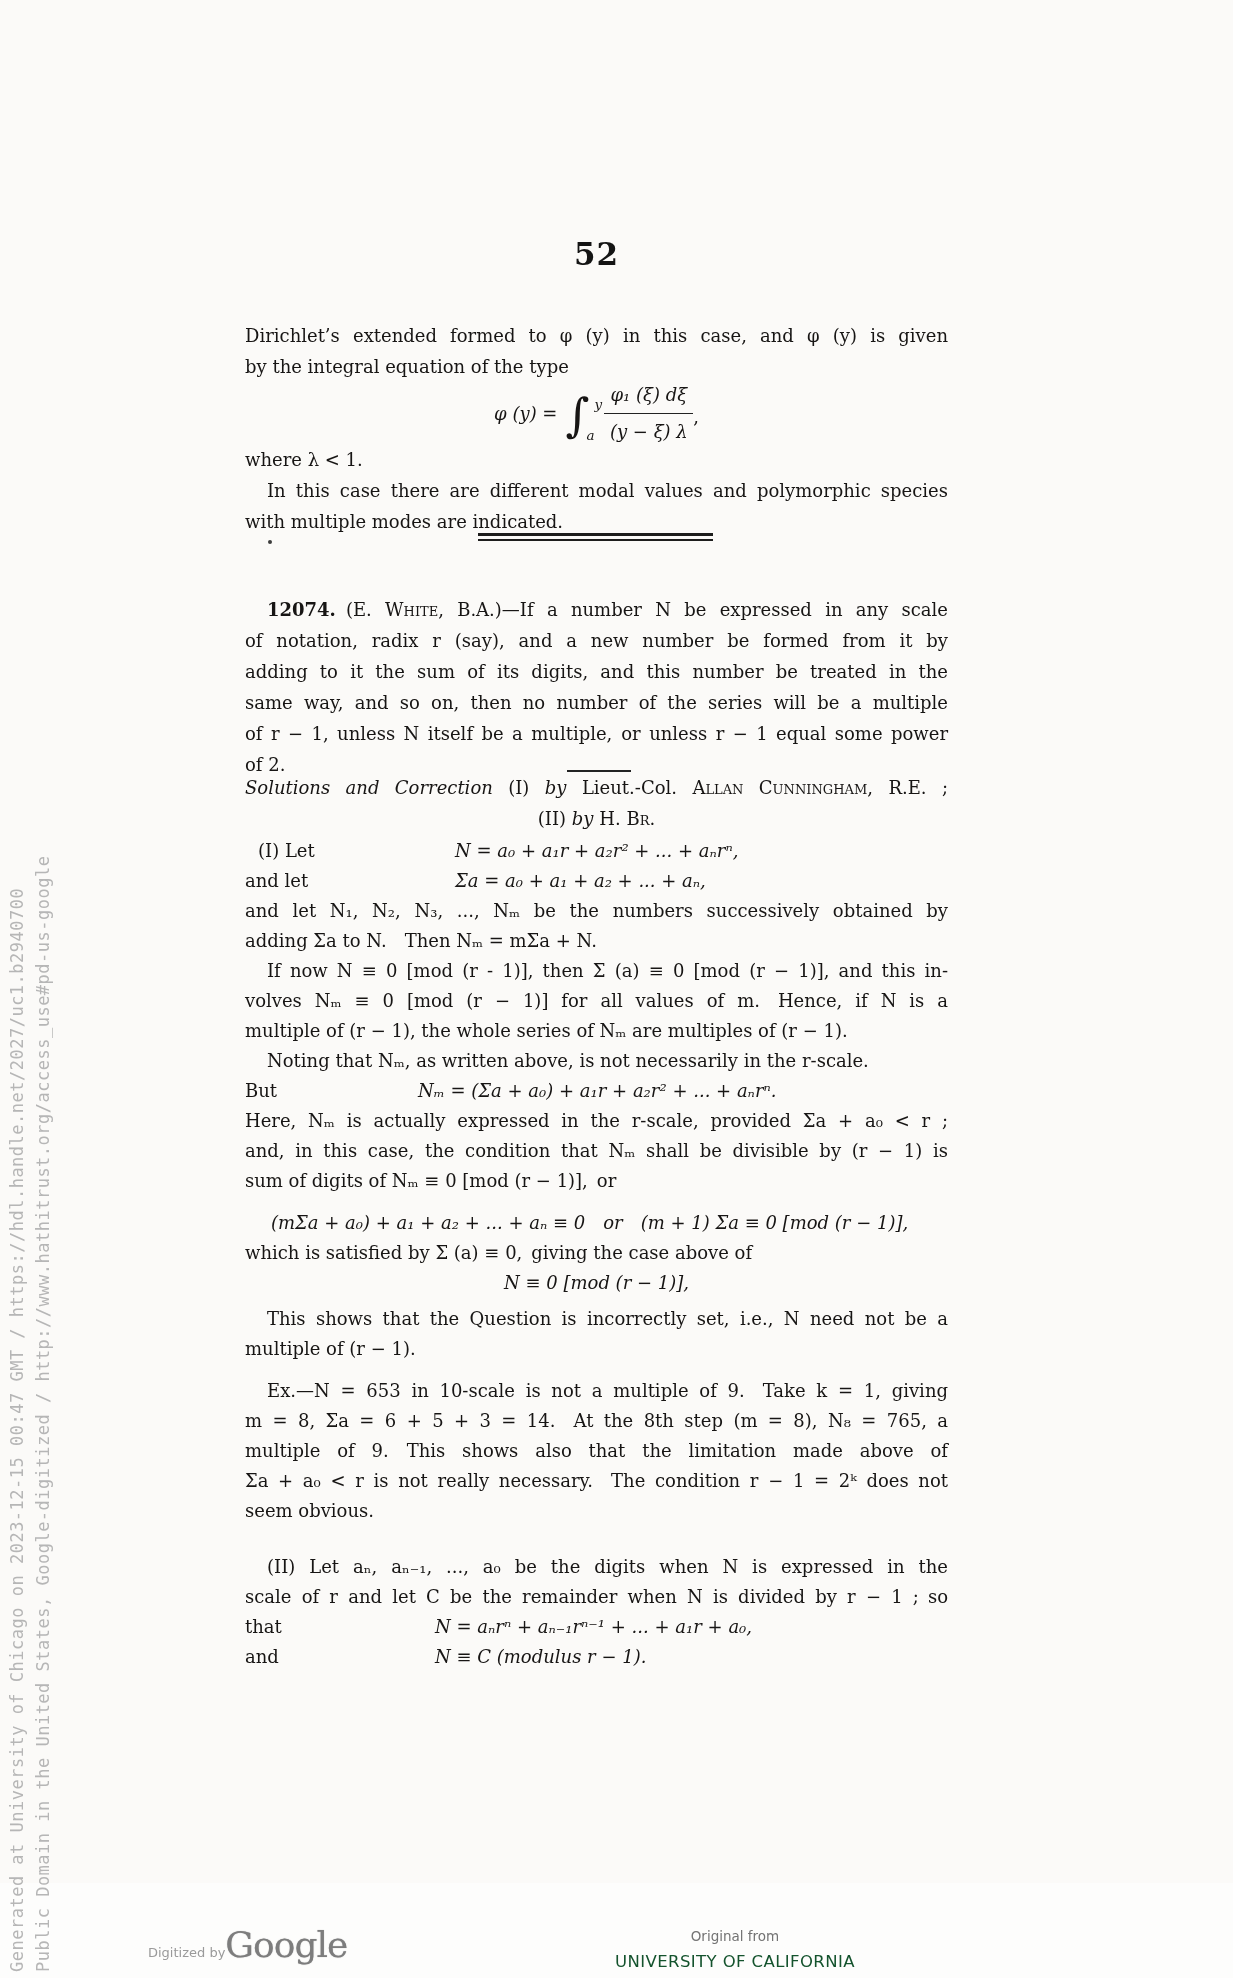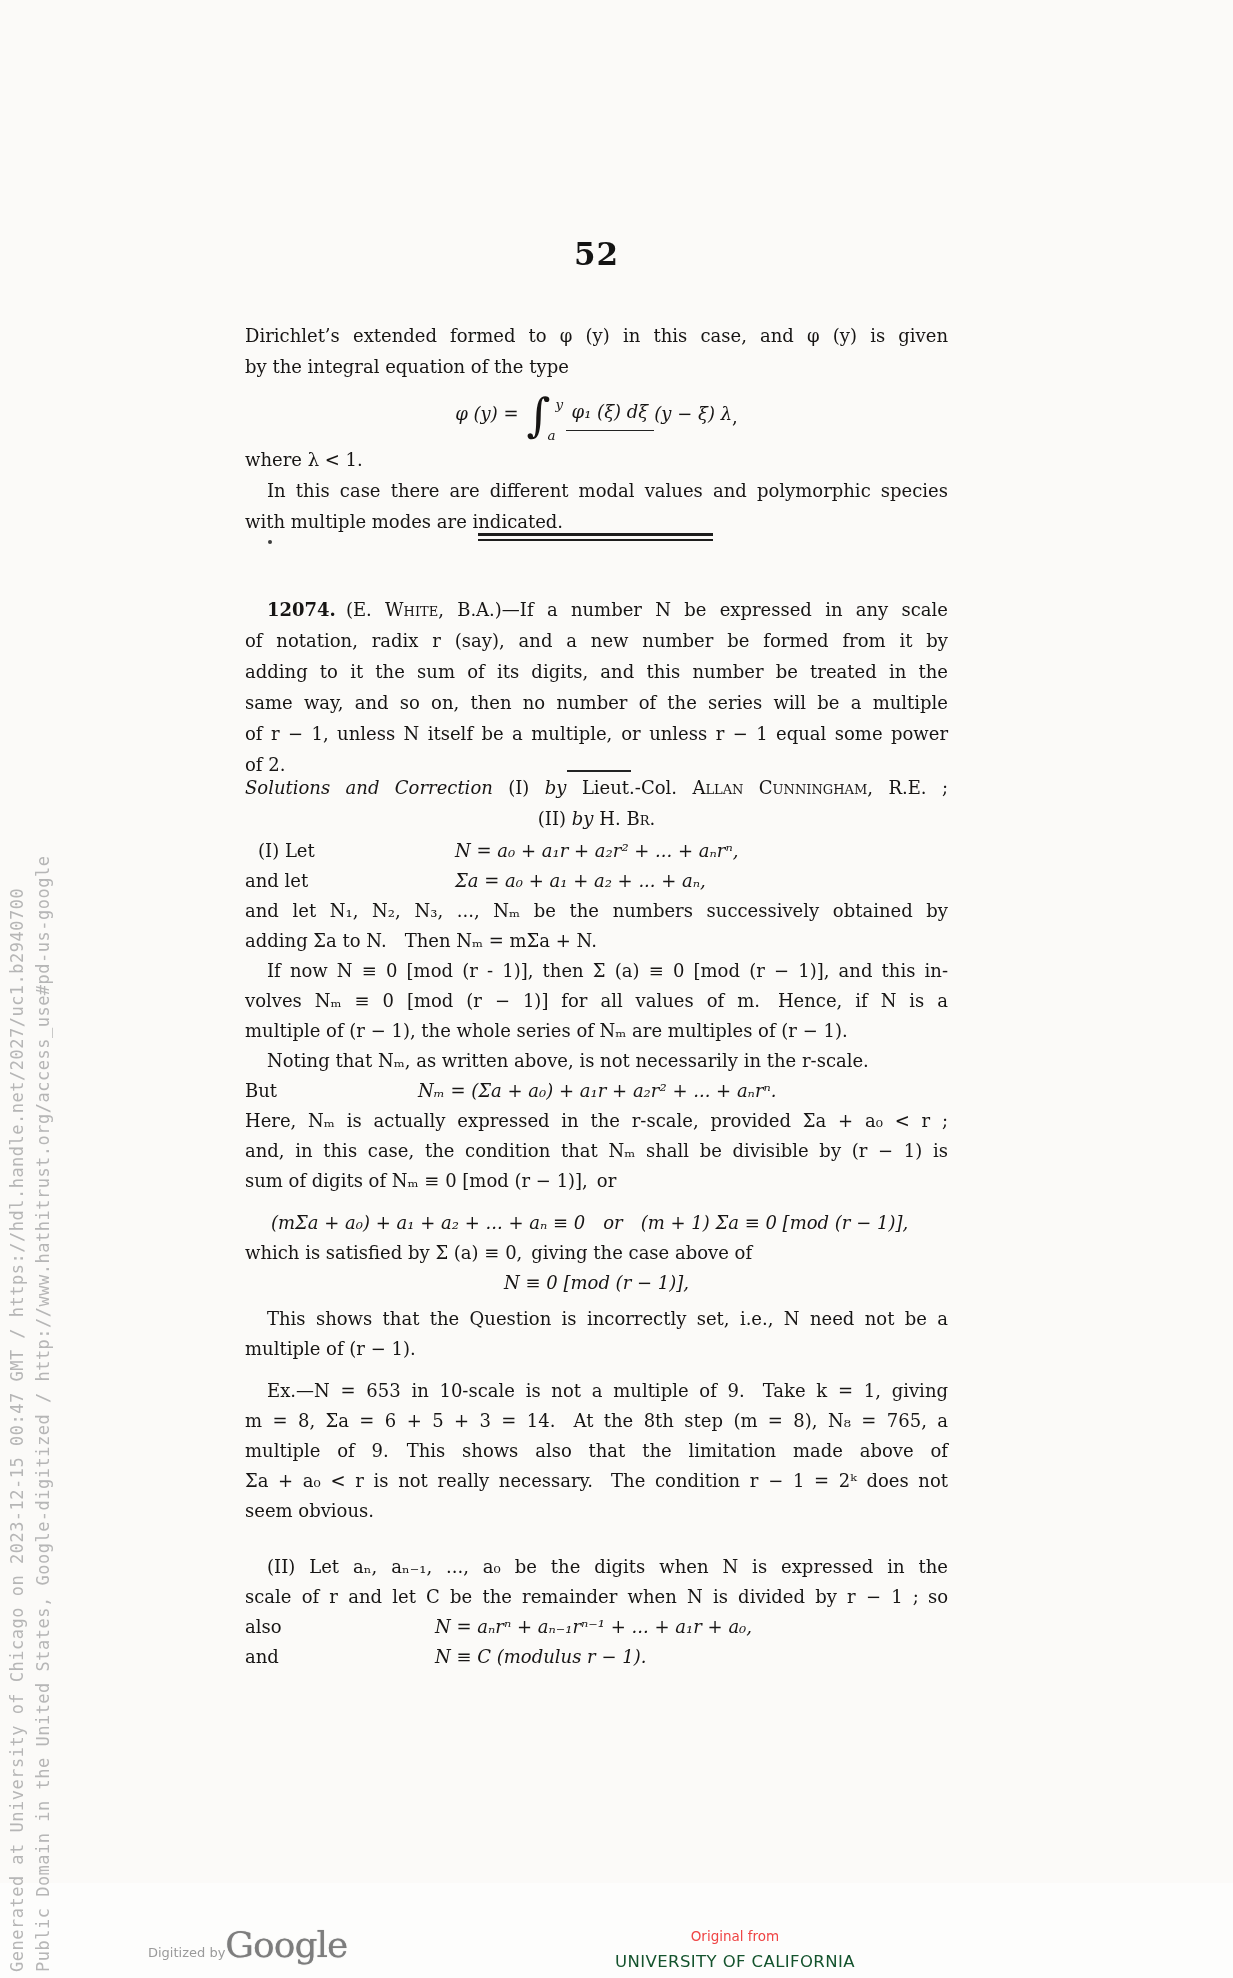--- a/index.html
+++ b/index.html
@@ -31,21 +31,21 @@
   .f210{position:absolute;left:210px;top:0;}
   .f173{position:absolute;left:173px;top:0;}
   .f190{position:absolute;left:190px;top:0;}
   .padl26{padding-left:26px;}
   
   .eqline{display:flex;align-items:center;justify-content:center;height:62px;}
   .int{font-size:46px;line-height:1;font-style:normal;margin:0 1px 0 8px;transform:translateY(2px);}
   .ilims{display:inline-flex;flex-direction:column;justify-content:space-between;height:54px;font-size:13.5px;font-style:italic;transform:translateY(3px);}
   .iu{transform:translateX(4px);}
   .il{transform:translateX(-4px);}
-  .frac{display:inline-flex;flex-direction:row;text-align:center;margin-left:6px;font-size:18px;}
+  .frac{display:inline-flex;flex-direction:column;text-align:center;margin-left:6px;font-size:18px;}
   .fnum{padding:0 6px 3px;border-bottom:1.6px solid #222;}
   .fden{padding-top:2px;}
   .eqtail{align-self:flex-end;padding-bottom:12px;}
   
   .dblrule{position:absolute;left:478px;top:533px;width:235px;}
   .dblrule .r1{height:3px;background:#1d1d1d;}
   .dblrule .r2{height:2px;background:#1d1d1d;margin-top:3px;}
   .rule-short{position:absolute;left:567px;top:770px;width:64px;height:2px;background:#232323;}
   .dot{position:absolute;left:268px;top:540px;width:4px;height:4px;border-radius:50%;background:#3c3c3c;}
   
@@ -55,21 +55,21 @@
     font-family:"DejaVu Sans Mono","Liberation Mono",monospace;
     font-size:17px;line-height:23px;color:#b6b6b6;letter-spacing:0.5px;
   }
   .v1{left:6px;}
   .v2{left:32px;}
   
   .footer-left{position:absolute;left:148px;top:1924px;display:flex;align-items:baseline;}
   .dig{font-family:"DejaVu Sans","Liberation Sans",sans-serif;font-size:13px;color:#9a9a9a;}
   .glogo{font-family:"DejaVu Serif",serif;font-size:36px;color:#7d7d7d;letter-spacing:-1px;text-shadow:0 0 1px #aaa;}
   .footer-right{position:absolute;left:590px;top:1928px;width:290px;text-align:center;font-family:"DejaVu Sans","Liberation Sans",sans-serif;}
-  .orig{font-size:13.5px;color:#ef4444;}
+  .orig{font-size:13.5px;color:#737373;}
   .inst{font-size:16.5px;color:#14532d;letter-spacing:0.4px;margin-top:8px;}
 </style>
 </head>
 <body>
 
 <div class="canvas">
 
   <div class="lowerband"></div>
 
   <div class="vtext v1">Generated at University of Chicago on 2023-12-15 00:47 GMT  /  https://hdl.handle.net/2027/uc1.b2940700</div>
@@ -158,21 +158,21 @@
     <div class="ln j">m = 8, Σa = 6 + 5 + 3 = 14. At the 8th step (m = 8), N₈ = 765, a</div>
     <div class="ln j">multiple of 9. This shows also that the limitation made above of</div>
     <div class="ln j">Σa + a₀ &lt; r is not really necessary. The condition r − 1 = 2ᵏ does not</div>
     <div class="ln">seem obvious.</div>
   </div>
 
   <div class="sec tight" style="top:1552px">
     <div class="ln j ind">(II) Let aₙ, aₙ₋₁, ..., a₀ be the digits when N is expressed in the</div>
     <div class="ln j">scale of r and let C be the remainder when N is divided by r − 1 ; so</div>
     <div class="ln eqrow">
-      <span class="lbl">also</span>
+      <span class="lbl">that</span>
       <span class="math f190">N = aₙrⁿ + aₙ₋₁rⁿ⁻¹ + ... + a₁r + a₀,</span>
     </div>
     <div class="ln eqrow">
       <span class="lbl">and</span>
       <span class="math f190">N ≡ C (modulus r − 1).</span>
     </div>
   </div>
 
   <div class="footer-left">
     <span class="dig">Digitized by</span>

